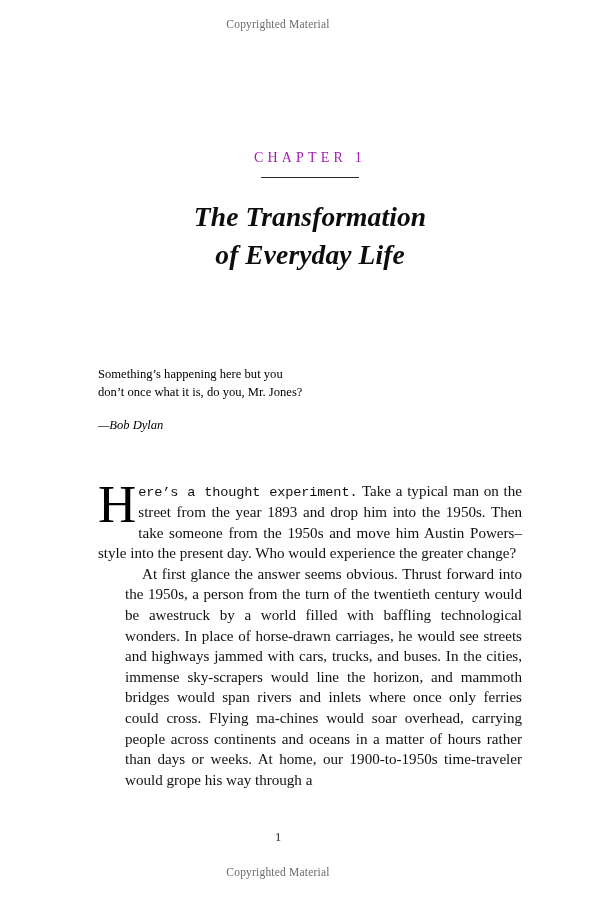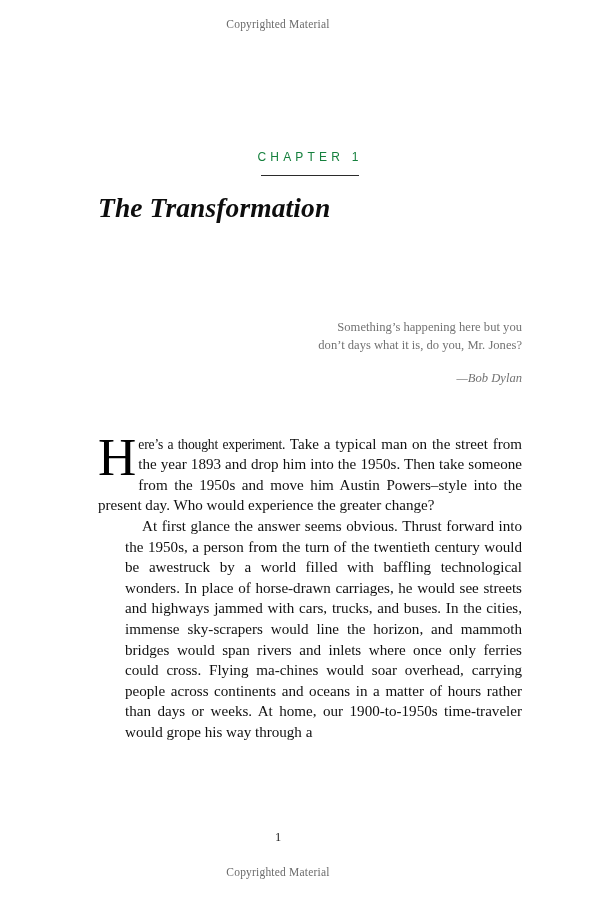--- a/index.html
+++ b/index.html
@@ -36,54 +36,55 @@
 
   .content {
     position: absolute;
     left: 98px;
     top: 150px;
     width: 424px;
   }
 
   .chapter-label {
     text-align: center;
-    font-family: Liberation Sans, sans-serif;
-    font-size: 12px;
+    font-family: Liberation Serif, serif;
+    font-size: 14px;
     letter-spacing: 4.2px;
-    color: #15803d;
+    color: #a21caf;
     padding-bottom: 11px;
   }
   .rule-wrap {
     display: flex;
     justify-content: center;
   }
   .rule {
     width: 98px;
     height: 1px;
     background: #2b2b2b;
   }
 
   .chapter-title {
+    text-align: center;
     font-family: "Liberation Serif", serif;
     font-style: italic;
     font-size: 27.5px;
     line-height: 1.38;
     color: #0d0d0d;
-    margin-top: 13px;
+    margin-top: 20px;
     letter-spacing: 0.1px;
   }
   .chapter-title .line2 { display: block; }
 
   .epigraph {
-    text-align: right;
+    text-align: left;
     margin-top: 92px;
     font-family: "Liberation Serif", serif;
     font-size: 12.6px;
     line-height: 1.42;
-    color: #737373;
+    color: #000000;
   }
   .epigraph .attrib {
     display: block;
     font-style: italic;
     margin-top: 15px;
   }
 
   .body-text {
     margin-top: 46px;
     font-family: "Liberation Serif", serif;
@@ -104,21 +105,21 @@
     float: left;
     font-family: "Liberation Serif", serif;
     font-size: 53px;
     line-height: 0.78;
     padding-right: 2px;
     padding-top: 3px;
     font-weight: 400;
     color: #000;
   }
   .lead {
-    font-family: Liberation Serif, serif;
+    font-family: Liberation Mono, monospace;
     font-size: 13.6px;
     letter-spacing: -0.15px;
   }
 
   .folio {
     position: absolute;
     left: 0;
     top: 830px;
     width: 100%;
     text-align: center;
@@ -136,25 +137,26 @@
 
   <div class="content">
 
     <div class="chapter-label">CHAPTER 1</div>
     <div class="rule-wrap">
       <div class="rule"></div>
     </div>
 
     <h1 class="chapter-title">
       <span class="line1">The Transformation</span>
+      <span class="line2">of Everyday Life</span>
     </h1>
 
     <div class="epigraph">
       <span>Something’s happening here but you</span><br>
-      <span>don’t days what it is, do you, Mr. Jones?</span>
+      <span>don’t once what it is, do you, Mr. Jones?</span>
       <span class="attrib">—Bob Dylan</span>
     </div>
 
     <div class="body-text">
       <p><span class="dropcap">H</span><span class="lead">ere’s a thought experiment.</span><span> Take a typical man on the street from the year 1893 and drop him into the 1950s. Then take someone from the 1950s and move him Austin Powers–style into the present day. Who would experience the greater change?</span></p>
       <p class="indent">At first glance the answer seems obvious. Thrust forward into the 1950s, a person from the turn of the twentieth century would be awestruck by a world filled with baffling technological wonders. In place of horse-drawn carriages, he would see streets and highways jammed with cars, trucks, and buses. In the cities, immense sky-scrapers would line the horizon, and mammoth bridges would span rivers and inlets where once only ferries could cross. Flying ma-chines would soar overhead, carrying people across continents and oceans in a matter of hours rather than days or weeks. At home, our 1900-to-1950s time-traveler would grope his way through a</p>
     </div>
 
   </div>
 

